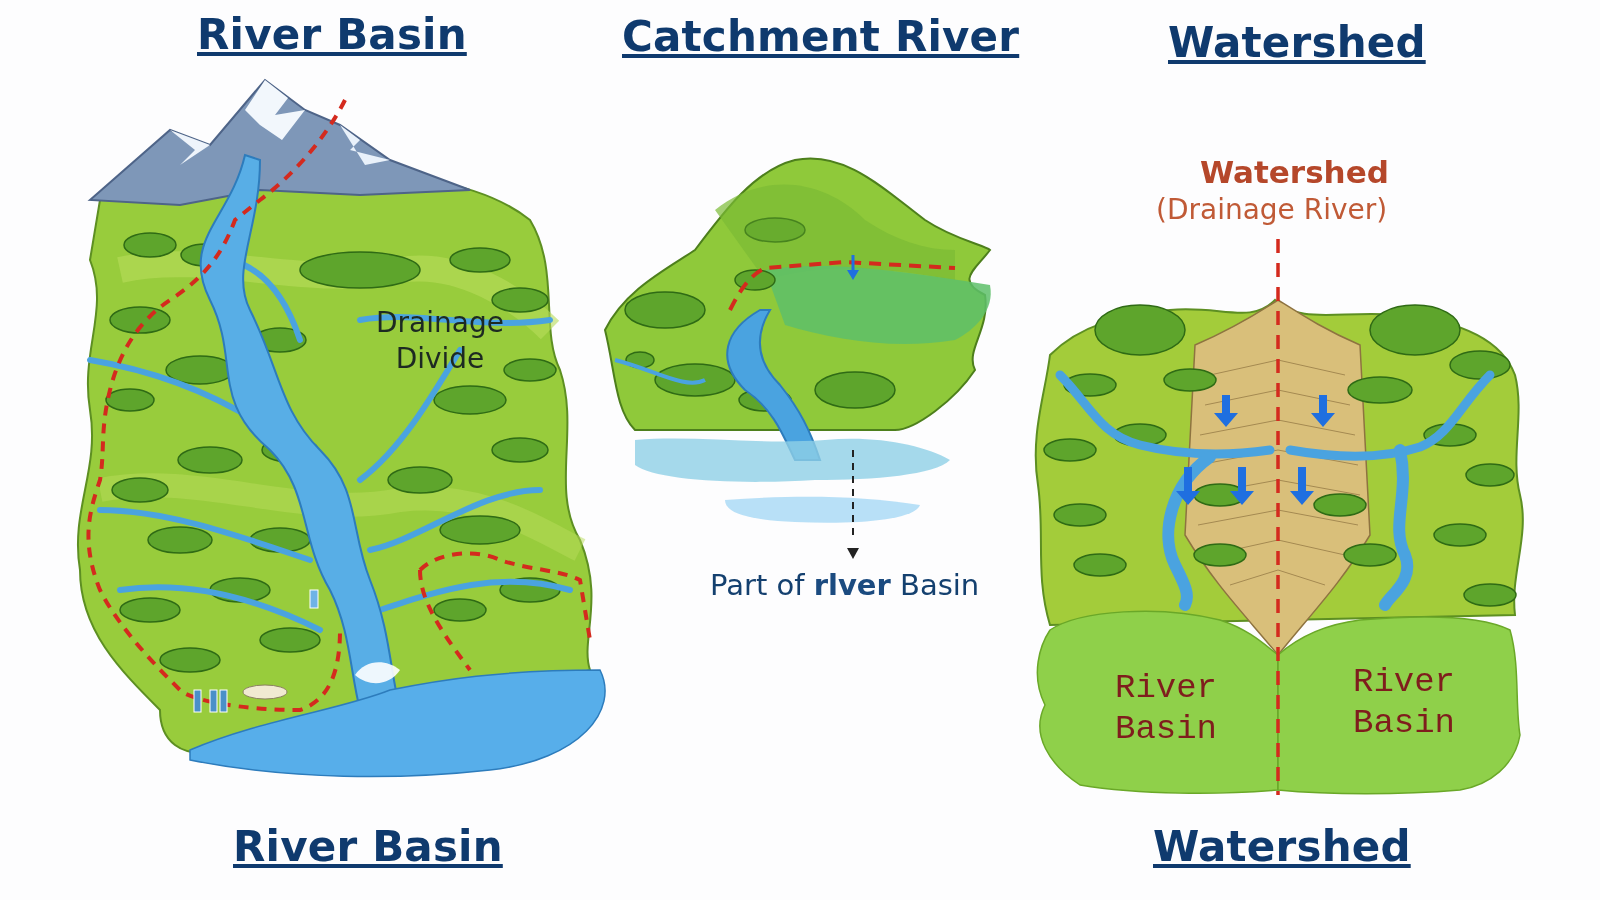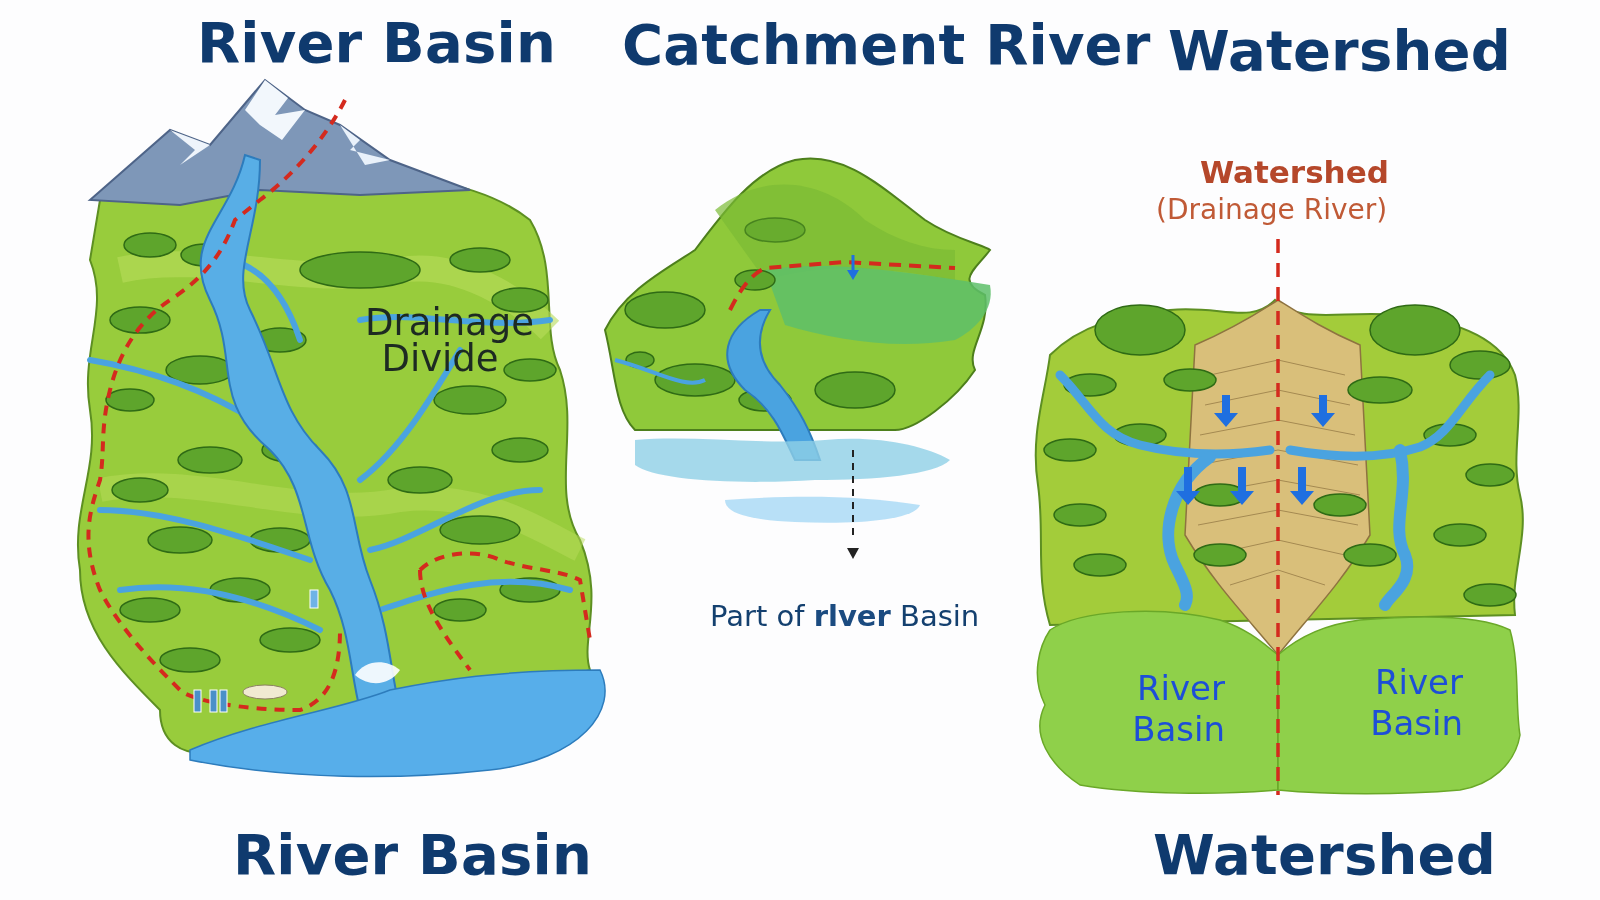--- a/index.html
+++ b/index.html
@@ -4,47 +4,47 @@
 <style>
   html, body { margin: 0; padding: 0; }
   body {
     width: 1600px; height: 900px; overflow: hidden;
     background: #fdfdfe;
     font-family: "DejaVu Sans", "Liberation Sans", sans-serif;
     position: relative;
   }
   .title {
     position: absolute; color: #0f3a6e; font-weight: bold;
-    font-size: 56px; white-space: nowrap; letter-spacing: 0.2px;
+    font-size: 42px; white-space: nowrap; letter-spacing: 0.2px; text-decoration: underline;
   }
   .panel { position: absolute; }
   .panel svg { display: block; }
   .label-dark {
-    position: absolute; color: #1d2a22; font-size: 37px; text-align: center;
+    position: absolute; color: #1d2a22; font-size: 28px; text-align: center;
     line-height: 36px; white-space: nowrap;
   }
   .label-basin {
-    position: absolute; color: #1d4ed8; font-size: 34px; text-align: right;
-    line-height: 41px; white-space: nowrap;
+    position: absolute; color: #7f1d1d; font-size: 34px; text-align: left;
+    line-height: 41px; white-space: nowrap; font-family: Liberation Mono, monospace;
   }
   .label-white {
     position: absolute; color: #ffffff; font-size: 28px; text-align: center;
     line-height: 36px; font-weight: 500; white-space: nowrap;
     text-shadow: 0 0 2px rgba(0,60,20,0.35);
   }
   .divide-title {
     position: absolute; color: #b5472a; font-size: 31px; font-weight: bold;
     text-align: center; white-space: nowrap;
   }
   .divide-sub {
     position: absolute; color: #c05a36; font-size: 28px; text-align: center;
     white-space: nowrap;
   }
   .caption {
-    position: absolute; color: #14406f; font-size: 29px; white-space: nowrap; margin-top: 31px;
+    position: absolute; color: #14406f; font-size: 29px; white-space: nowrap;
   }
   .caption .garbled { font-weight: bold; color: #1b4b80; }
 </style>
 </head>
 <body>
 
 <div class="title" style="left:197px; top:10px;">River Basin</div>
 <div class="title" style="left:622px; top:12px;">Catchment River</div>
 <div class="title" style="left:1168px; top:18px;">Watershed</div>
 

